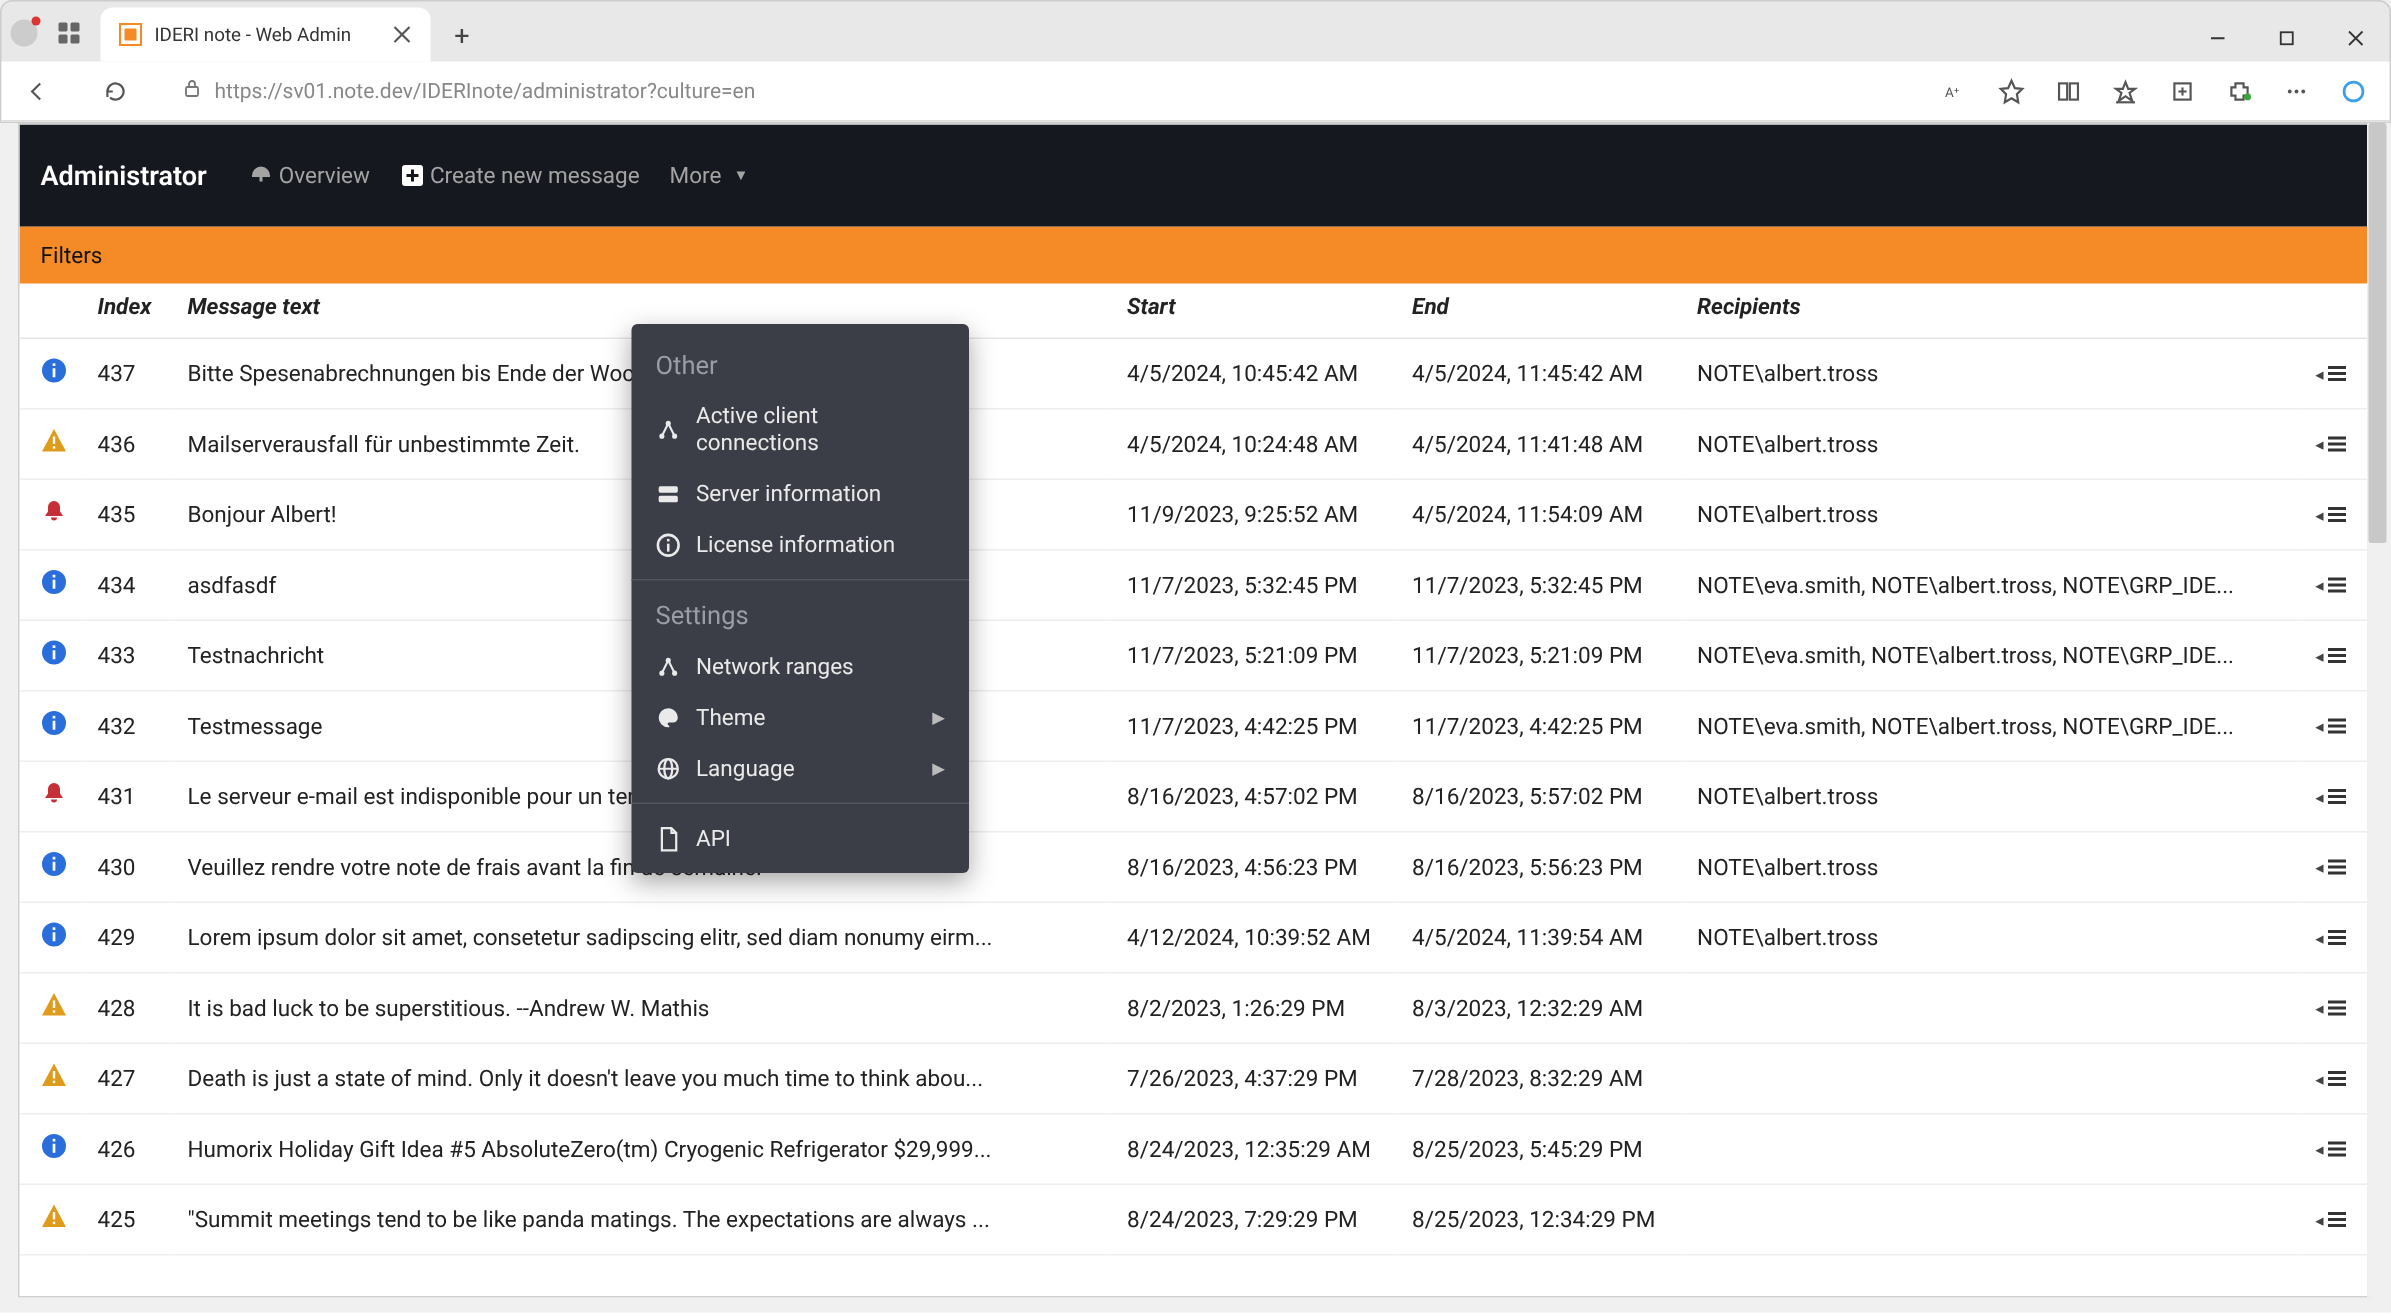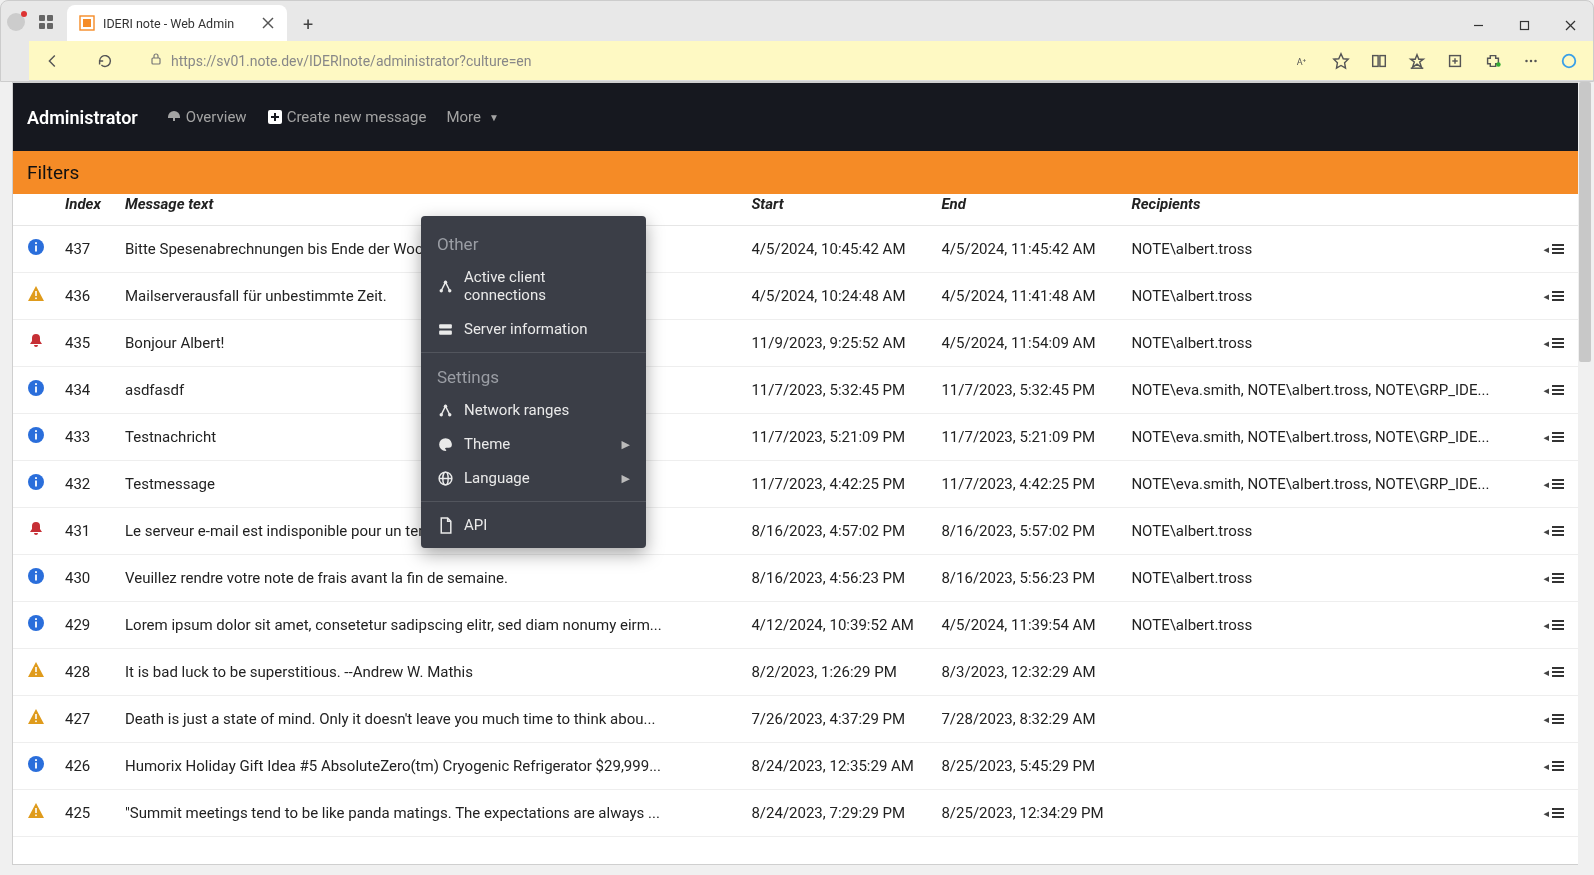--- a/index.html
+++ b/index.html
@@ -16,37 +16,37 @@
     .tab { display: flex; align-items: center; gap: 8px; background: #fff; border-radius: 8px 8px 0 0; padding: 8px 12px; height: 36px; margin-left: 6px; min-width: 220px; font-size: 12.5px; color: #333; }
     .tab .favicon { width: 16px; height: 16px; display: inline-flex; align-items: center; justify-content: center; }
     .tab .favicon svg { width: 16px; height: 16px; }
     .tab .title { flex: 1; white-space: nowrap; overflow: hidden; text-overflow: ellipsis; }
     .tab .close { width: 14px; height: 14px; color: #555; cursor: pointer; }
     .newtab { width: 30px; height: 30px; display: flex; align-items: center; justify-content: center; color: #444; font-size: 18px; cursor: pointer; position: relative; top: -2px; margin-left: 6px;}
     .win-controls { margin-left: auto; display: flex; gap: 0; }
     .win-btn { width: 46px; height: 32px; display: flex; align-items: center; justify-content: center; color: #333; cursor: pointer; }
     .win-btn svg { width: 11px; height: 11px; }
 
-    .toolbar { background: #fef9c3; height: 40px; display: flex; align-items: center; padding: 0 6px; gap: 16px; border-bottom: 1px solid #ddd; margin-left: 28px; }
+    .toolbar { background: #ffffff; height: 40px; display: flex; align-items: center; padding: 0 6px; gap: 16px; border-bottom: 1px solid #ddd; }
     .tb-btn { width: 36px; height: 32px; display: flex; align-items: center; justify-content: center; color: #555; cursor: pointer; border-radius: 4px; }
     .tb-btn svg { width: 18px; height: 18px; fill: none; stroke: currentColor; stroke-width: 1.6; }
     .addr { flex: 1; display: flex; align-items: center; gap: 8px; padding: 0 10px; color: #555; font-size: 14px; }
     .addr .lock { color: #777; }
     .addr .url { color: #888; }
     .tb-right { display: flex; align-items: center; gap: 2px; }
 
     
     .app-frame { position: absolute; left: 12px; right: 12px; top: 82px; bottom: 10px; background: #fff; border: 1px solid #cfcfcf; overflow: hidden; }
     .navbar-dark { background: #16181f; color: #fff; height: 68px; display: flex; align-items: center; padding: 0 14px; font-size: 16px; position: relative; }
     .navbar-dark .brand { font-size: 18px; font-weight: 600; margin-right: 18px; }
     .nav-item { display: flex; align-items: center; gap: 4px; padding: 6px 10px; border-radius: 4px; cursor: pointer; font-size: 15px; color: #a3a3a3; }
     .nav-item svg { width: 16px; height: 16px; fill: currentColor; }
     .dropdown-caret { font-size: 10px; margin-left: 4px; }
 
-    .filters-bar { background: #f58b26; color: #111; padding: 10px 14px; font-size: 19px; }
+    .filters-bar { background: #f58b26; color: #111; padding: 10px 14px; font-size: 15px; }
 
     .table-wrap { position: absolute; top: 100px; bottom: 0; left: 0; right: 0; overflow-y: auto; }
     table.msg { width: 100%; border-collapse: collapse; font-size: 15px; color: #222; }
     table.msg th { text-align: left; font-weight: 700; padding: 12px 10px; border-bottom: 1px solid #e6e6e6; font-style: italic; }
     table.msg td { padding: 12px 10px; border-bottom: 1px solid #eee; vertical-align: middle; white-space: nowrap; overflow: hidden; text-overflow: ellipsis; }
     table.msg td.msg-text { max-width: 520px; white-space: nowrap; overflow: hidden; text-overflow: ellipsis; }
     table.msg td.recips { max-width: 340px; white-space: nowrap; overflow: hidden; text-overflow: ellipsis; }
     .sev { width: 36px; padding-left: 14px !important; }
     .sev .sev-icon { width: 18px; height: 18px; display: inline-block; }
     .sev-info { color: #2a6edb; }
@@ -466,20 +466,28 @@
         </svg>
       <span>Active client connections</span>
     </div>
     <div class="menu-item">
       <svg viewBox="0 0 16 16">
           <rect x="2" y="3" width="12" height="4" rx="1"></rect>
           <rect x="2" y="9" width="12" height="4" rx="1"></rect>
         </svg>
       <span>Server information</span>
     </div>
+    <div class="menu-item">
+      <svg viewBox="0 0 16 16">
+          <circle cx="8" cy="8" r="6.5" fill="none" stroke="currentColor" stroke-width="1.6"></circle>
+          <rect x="7.2" y="7" width="1.6" height="5"></rect>
+          <rect x="7.2" y="4" width="1.6" height="1.6"></rect>
+        </svg>
+      <span>License information</span>
+    </div>
     <hr>
     <div class="section-label">Settings</div>
     <div class="menu-item">
       <svg viewBox="0 0 16 16">
           <circle cx="4" cy="12" r="1.6"></circle>
           <circle cx="12" cy="12" r="1.6"></circle>
           <circle cx="8" cy="4" r="1.6"></circle>
           <path d="M4 12L8 4L12 12" fill="none" stroke="currentColor" stroke-width="1.4"></path>
         </svg>
       <span>Network ranges</span>

